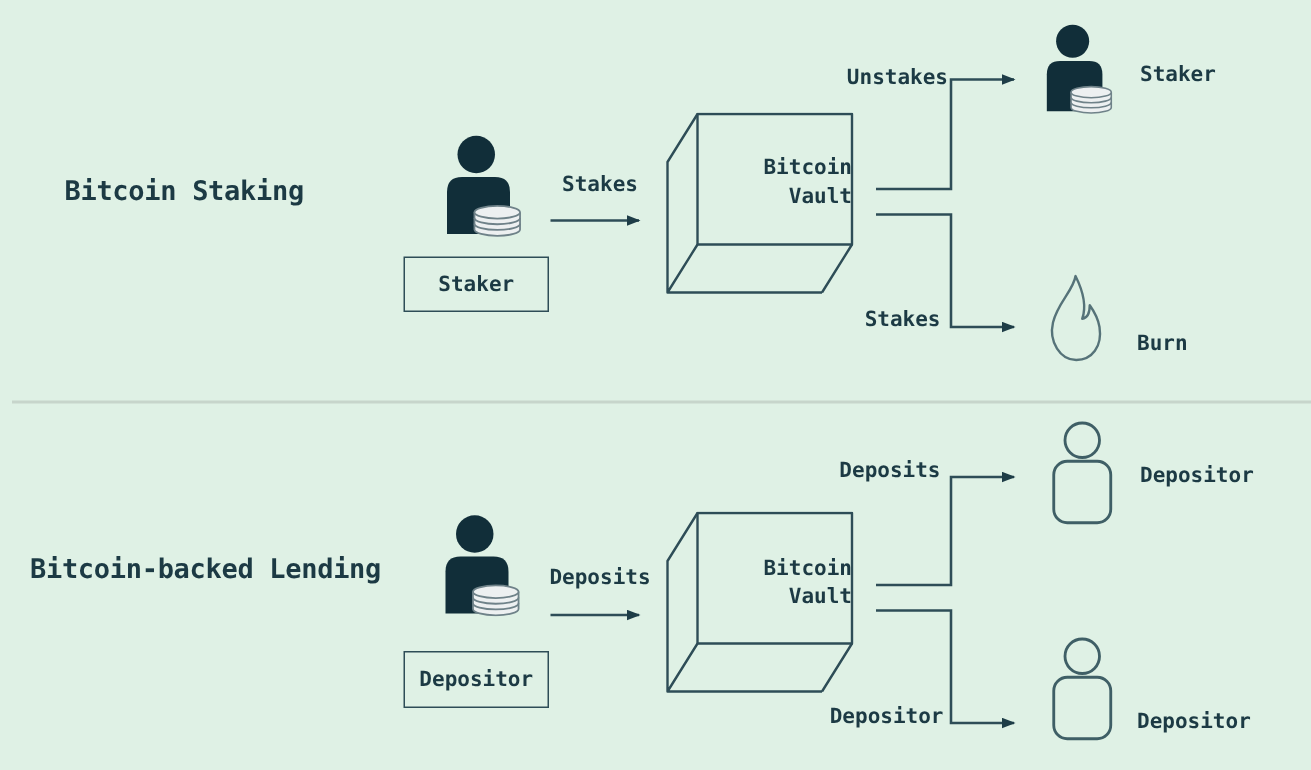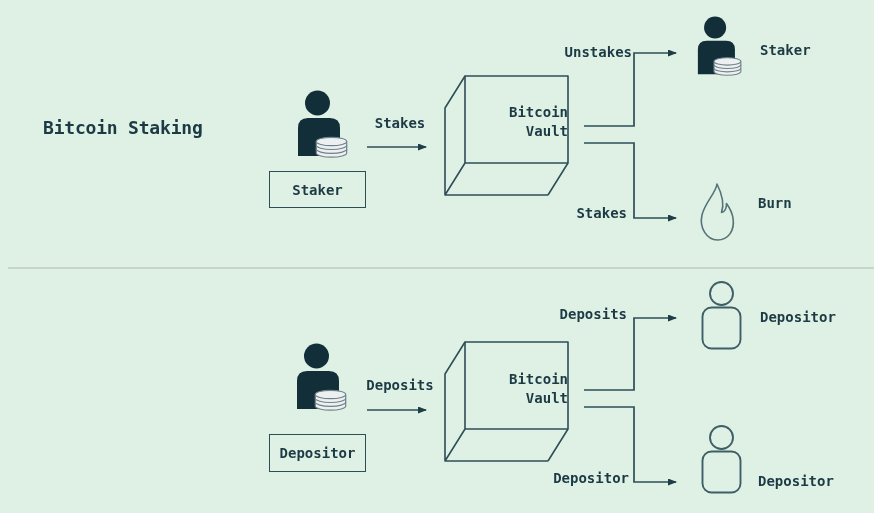--- a/index.html
+++ b/index.html
@@ -78,26 +78,27 @@
       <path d="M19.3,55.3 a15.2,4.2 0 0 0 30.4,0" fill="none"></path>
       <path d="M19.3,59.1 a15.2,4.2 0 0 0 30.4,0" fill="none"></path>
     </g>
   </svg>
   <div class="abs lbl" style="left:760px;top:43px">Staker</div>
 
   <svg class="abs" style="left:697px;top:182px" width="41" height="62" viewBox="0 0 41 62">
     <path d="M20,2 C19,11 8,20 5,33 C2,46 10,58 20.5,58 C31,58 38,49 36,36
              C35,30 32,25 29.5,21.5 C29.5,26 28,30 24.5,30.5 C27.5,22 25,12 20,2 Z" fill="none" stroke="#567379" stroke-width="1.6" stroke-linejoin="round"></path>
   </svg>
-  <div class="abs lbl" style="left:758px;top:196px">Burn</div>
+  <div class="abs lbl" style="left:758px;top:222px">Burn</div>
 
   <div class="abs lbl rgt" style="left:527px;top:206px;width:100px">Stakes</div>
 
   <div class="abs divider" style="left:8px;top:267px;width:866px"></div>
 
+  <div class="abs title" style="left:20px;top:369px">Bitcoin-backed Lending</div>
 
   <svg class="abs" style="left:296px;top:343px" width="51" height="68" viewBox="0 0 51 68">
     <circle cx="20.5" cy="13" r="12.5" fill="#112e39"></circle>
     <path d="M1,66 V38 Q1,28 11,28 H33 Q43,28 43,38 V66 Z" fill="#112e39"></path>
     <g fill="#edf0f1" stroke="#6f8289" stroke-width="1.2">
       <path d="M19.3,51.5 v11.5 a15.2,4.2 0 0 0 30.4,0 v-11.5"></path>
       <ellipse cx="34.5" cy="51.5" rx="15.2" ry="4.2"></ellipse>
       <path d="M19.3,55.3 a15.2,4.2 0 0 0 30.4,0" fill="none"></path>
       <path d="M19.3,59.1 a15.2,4.2 0 0 0 30.4,0" fill="none"></path>
     </g>

